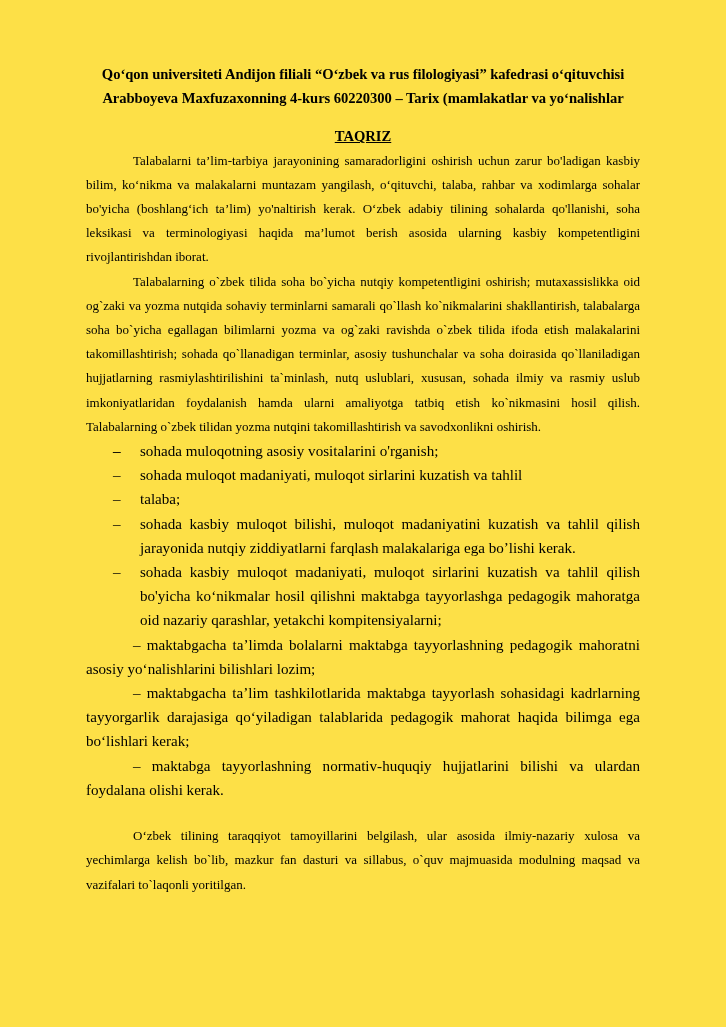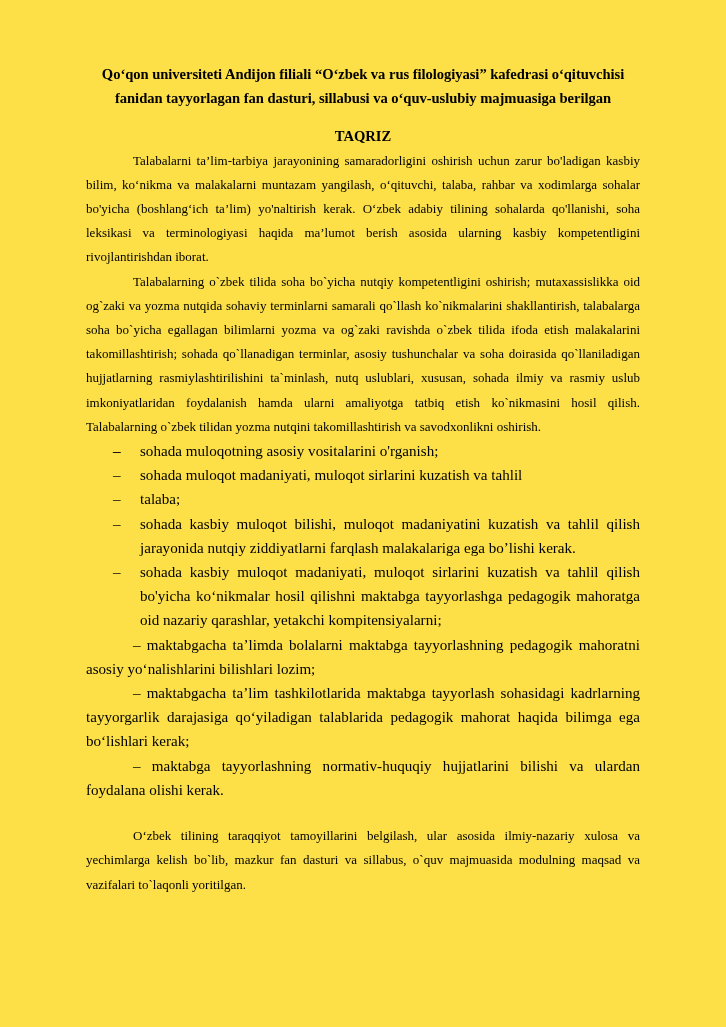--- a/index.html
+++ b/index.html
@@ -31,20 +31,21 @@
     text-align: center;
     line-height: 24.2px;
     letter-spacing: -0.05px;
   }
   .title {
     font-size: 14.6px;
     font-weight: bold;
     text-align: center;
     line-height: 24.2px;
     margin-top: 14px;
+    text-decoration: underline;
   }
   p.body {
     font-size: 13px;
     line-height: 24.2px;
     text-align: justify;
     text-indent: 47px;
     margin: 0;
     hyphens: none;
   }
   p.gap {
@@ -77,21 +78,21 @@
   }
 </style>
 </head>
 <body>
 
 <div id="page">
   <div id="content">
 
     <div class="hdr">
       <div>Qo‘qon universiteti Andijon filiali “O‘zbek va rus filologiyasi” kafedrasi o‘qituvchisi</div>
-      <div>fanidan tayyorlagan fan dasturi, sillabusi va  o‘quv-uslubiy majmuasiga berilgan</div>
+      <div>Arabboyeva Maxfuzaxonning 4-kurs 60220300 – Tarix (mamlakatlar va yo‘nalishlar</div>
     </div>
 
     <div class="title">TAQRIZ</div>
 
     <p class="body">Talabalarni ta’lim-tarbiya jarayonining samaradorligini oshirish uchun zarur bo'ladigan kasbiy bilim, ko‘nikma va malakalarni muntazam yangilash, o‘qituvchi, talaba, rahbar va xodimlarga sohalar bo'yicha (boshlang‘ich ta’lim) yo'naltirish kerak. O‘zbek adabiy tilining sohalarda qo'llanishi, soha leksikasi va terminologiyasi haqida ma’lumot berish asosida ularning kasbiy kompetentligini rivojlantirishdan iborat.</p>
 
     <p class="body">Talabalarning o`zbek tilida soha bo`yicha nutqiy kompetentligini oshirish; mutaxassislikka oid og`zaki va yozma nutqida sohaviy terminlarni samarali qo`llash ko`nikmalarini shakllantirish, talabalarga soha bo`yicha egallagan bilimlarni yozma va og`zaki ravishda o`zbek tilida ifoda etish malakalarini takomillashtirish; sohada qo`llanadigan terminlar, asosiy tushunchalar va soha doirasida qo`llaniladigan hujjatlarning rasmiylashtirilishini ta`minlash, nutq uslublari, xususan, sohada ilmiy va rasmiy uslub imkoniyatlaridan foydalanish hamda ularni amaliyotga tatbiq etish ko`nikmasini hosil qilish. Talabalarning o`zbek tilidan yozma nutqini takomillashtirish va savodxonlikni oshirish.</p>
 
 
     <ul class="dashlist">

